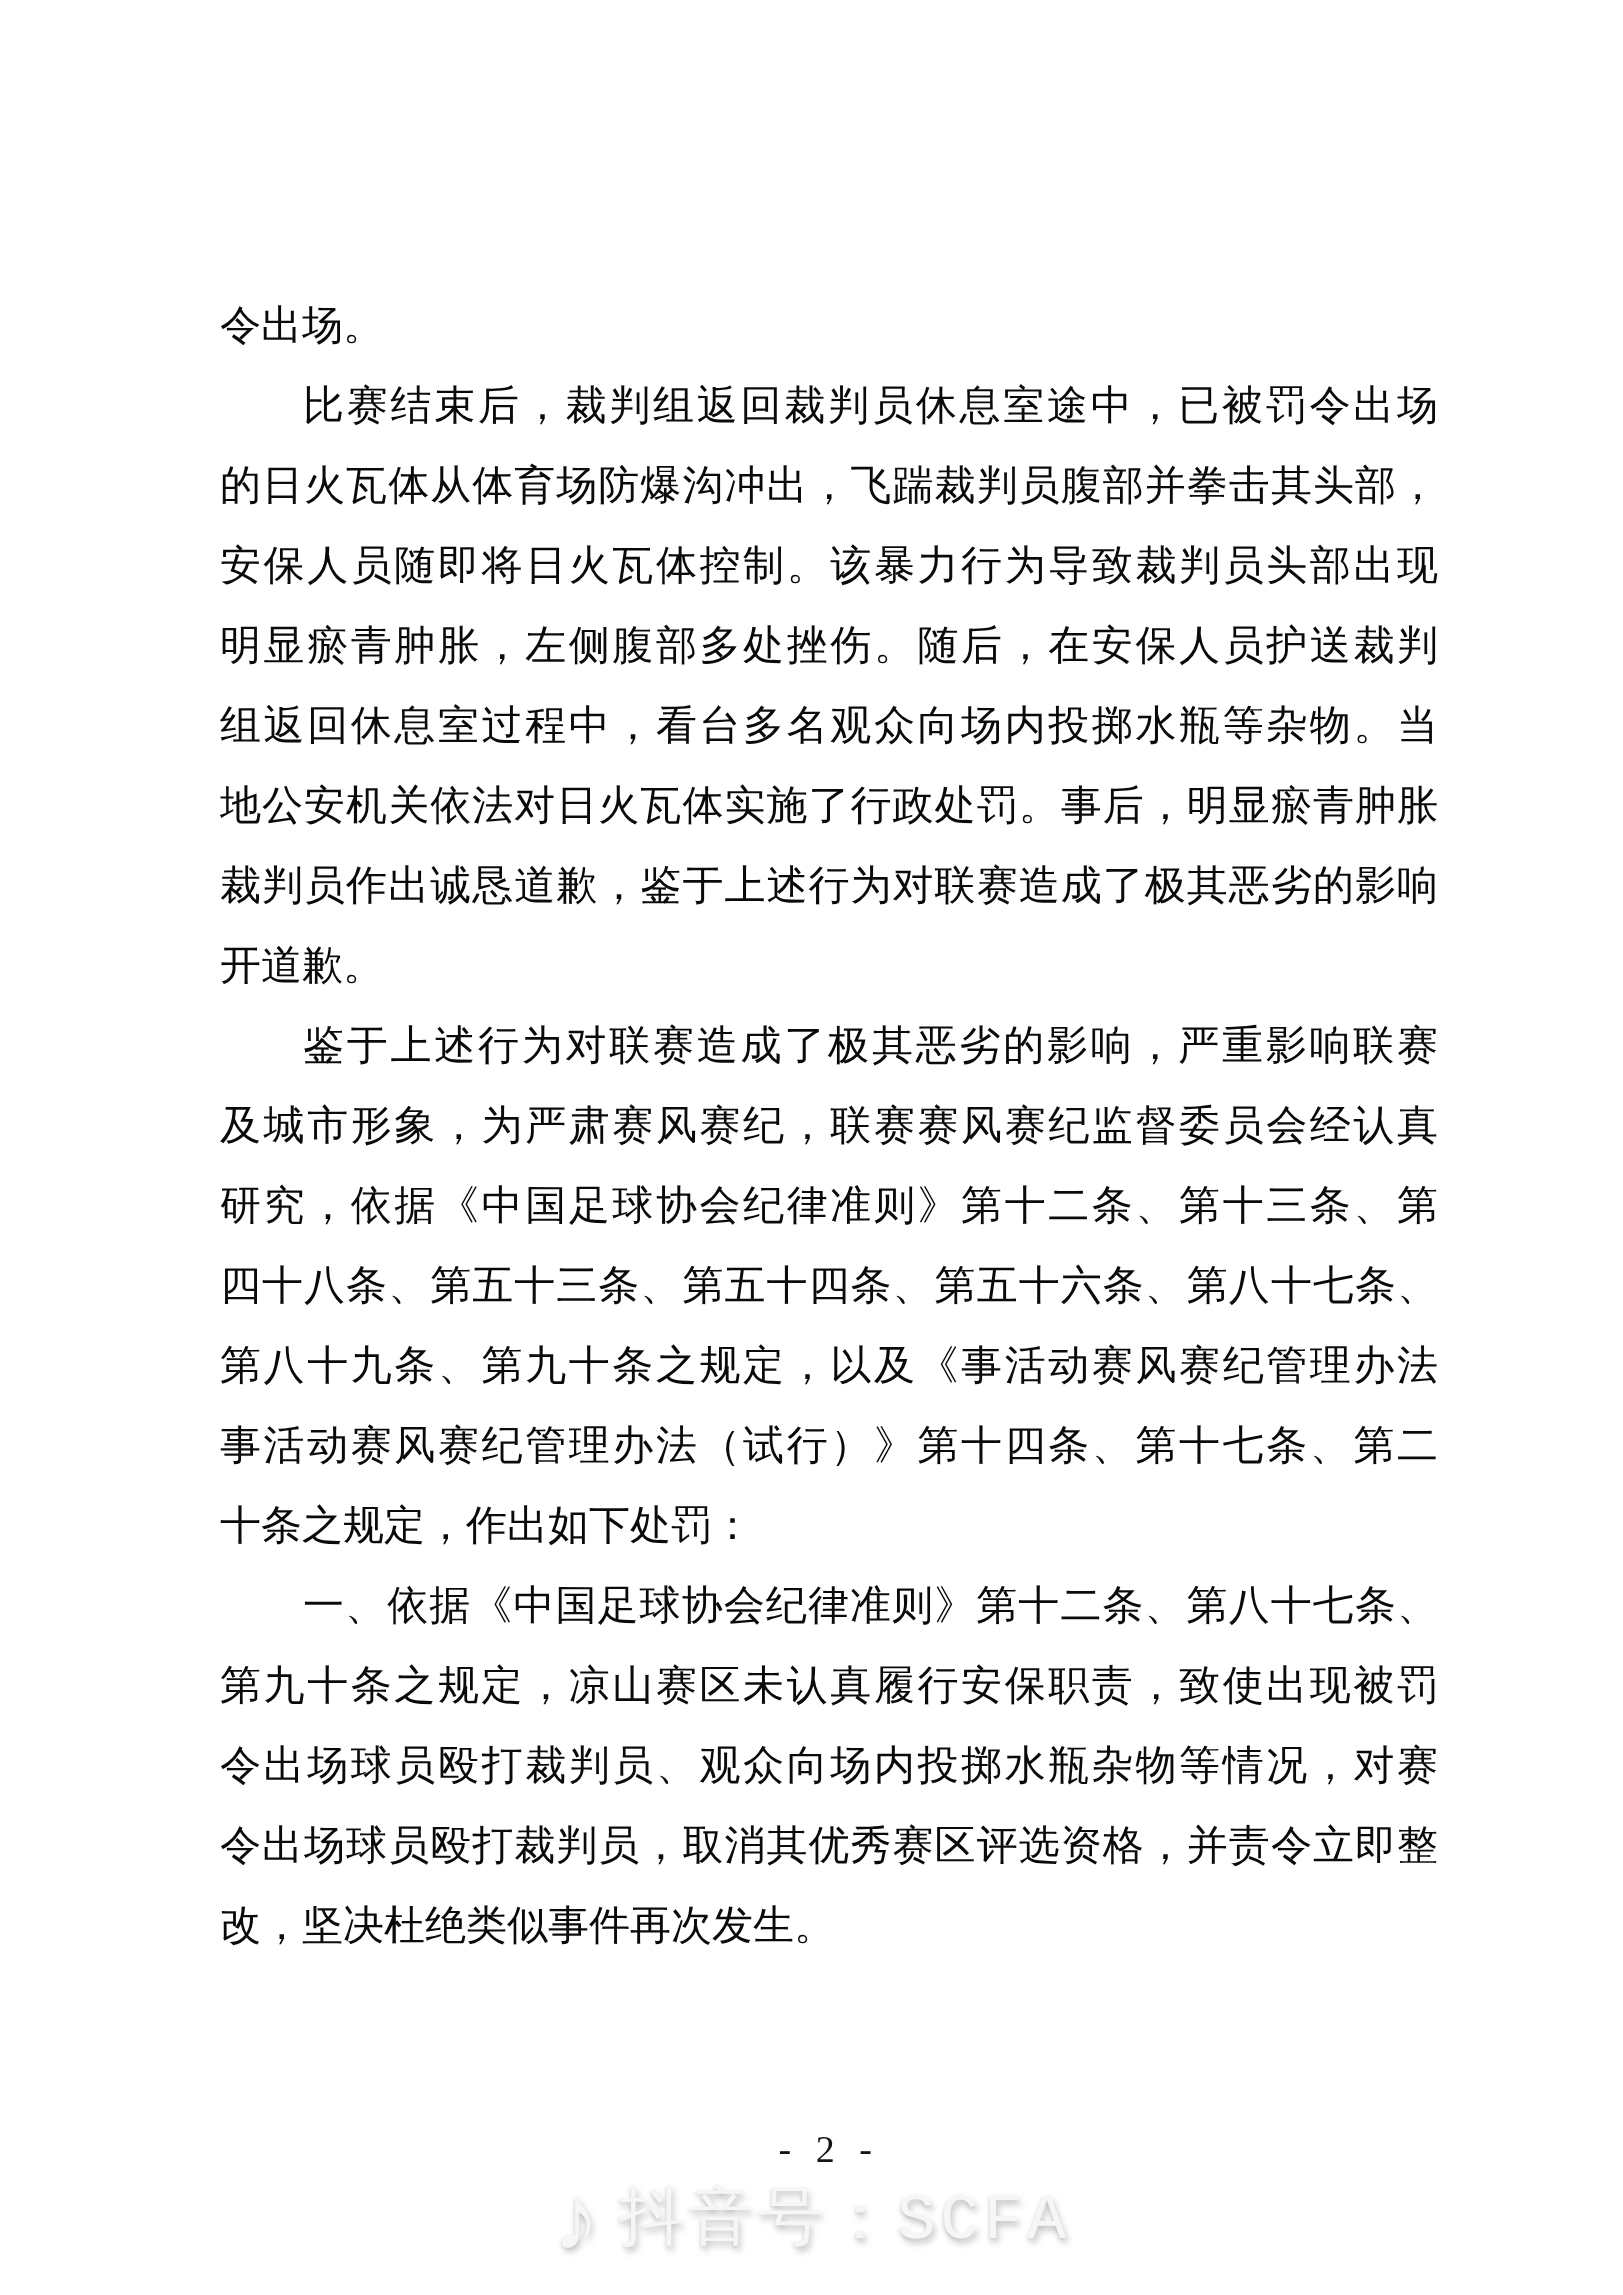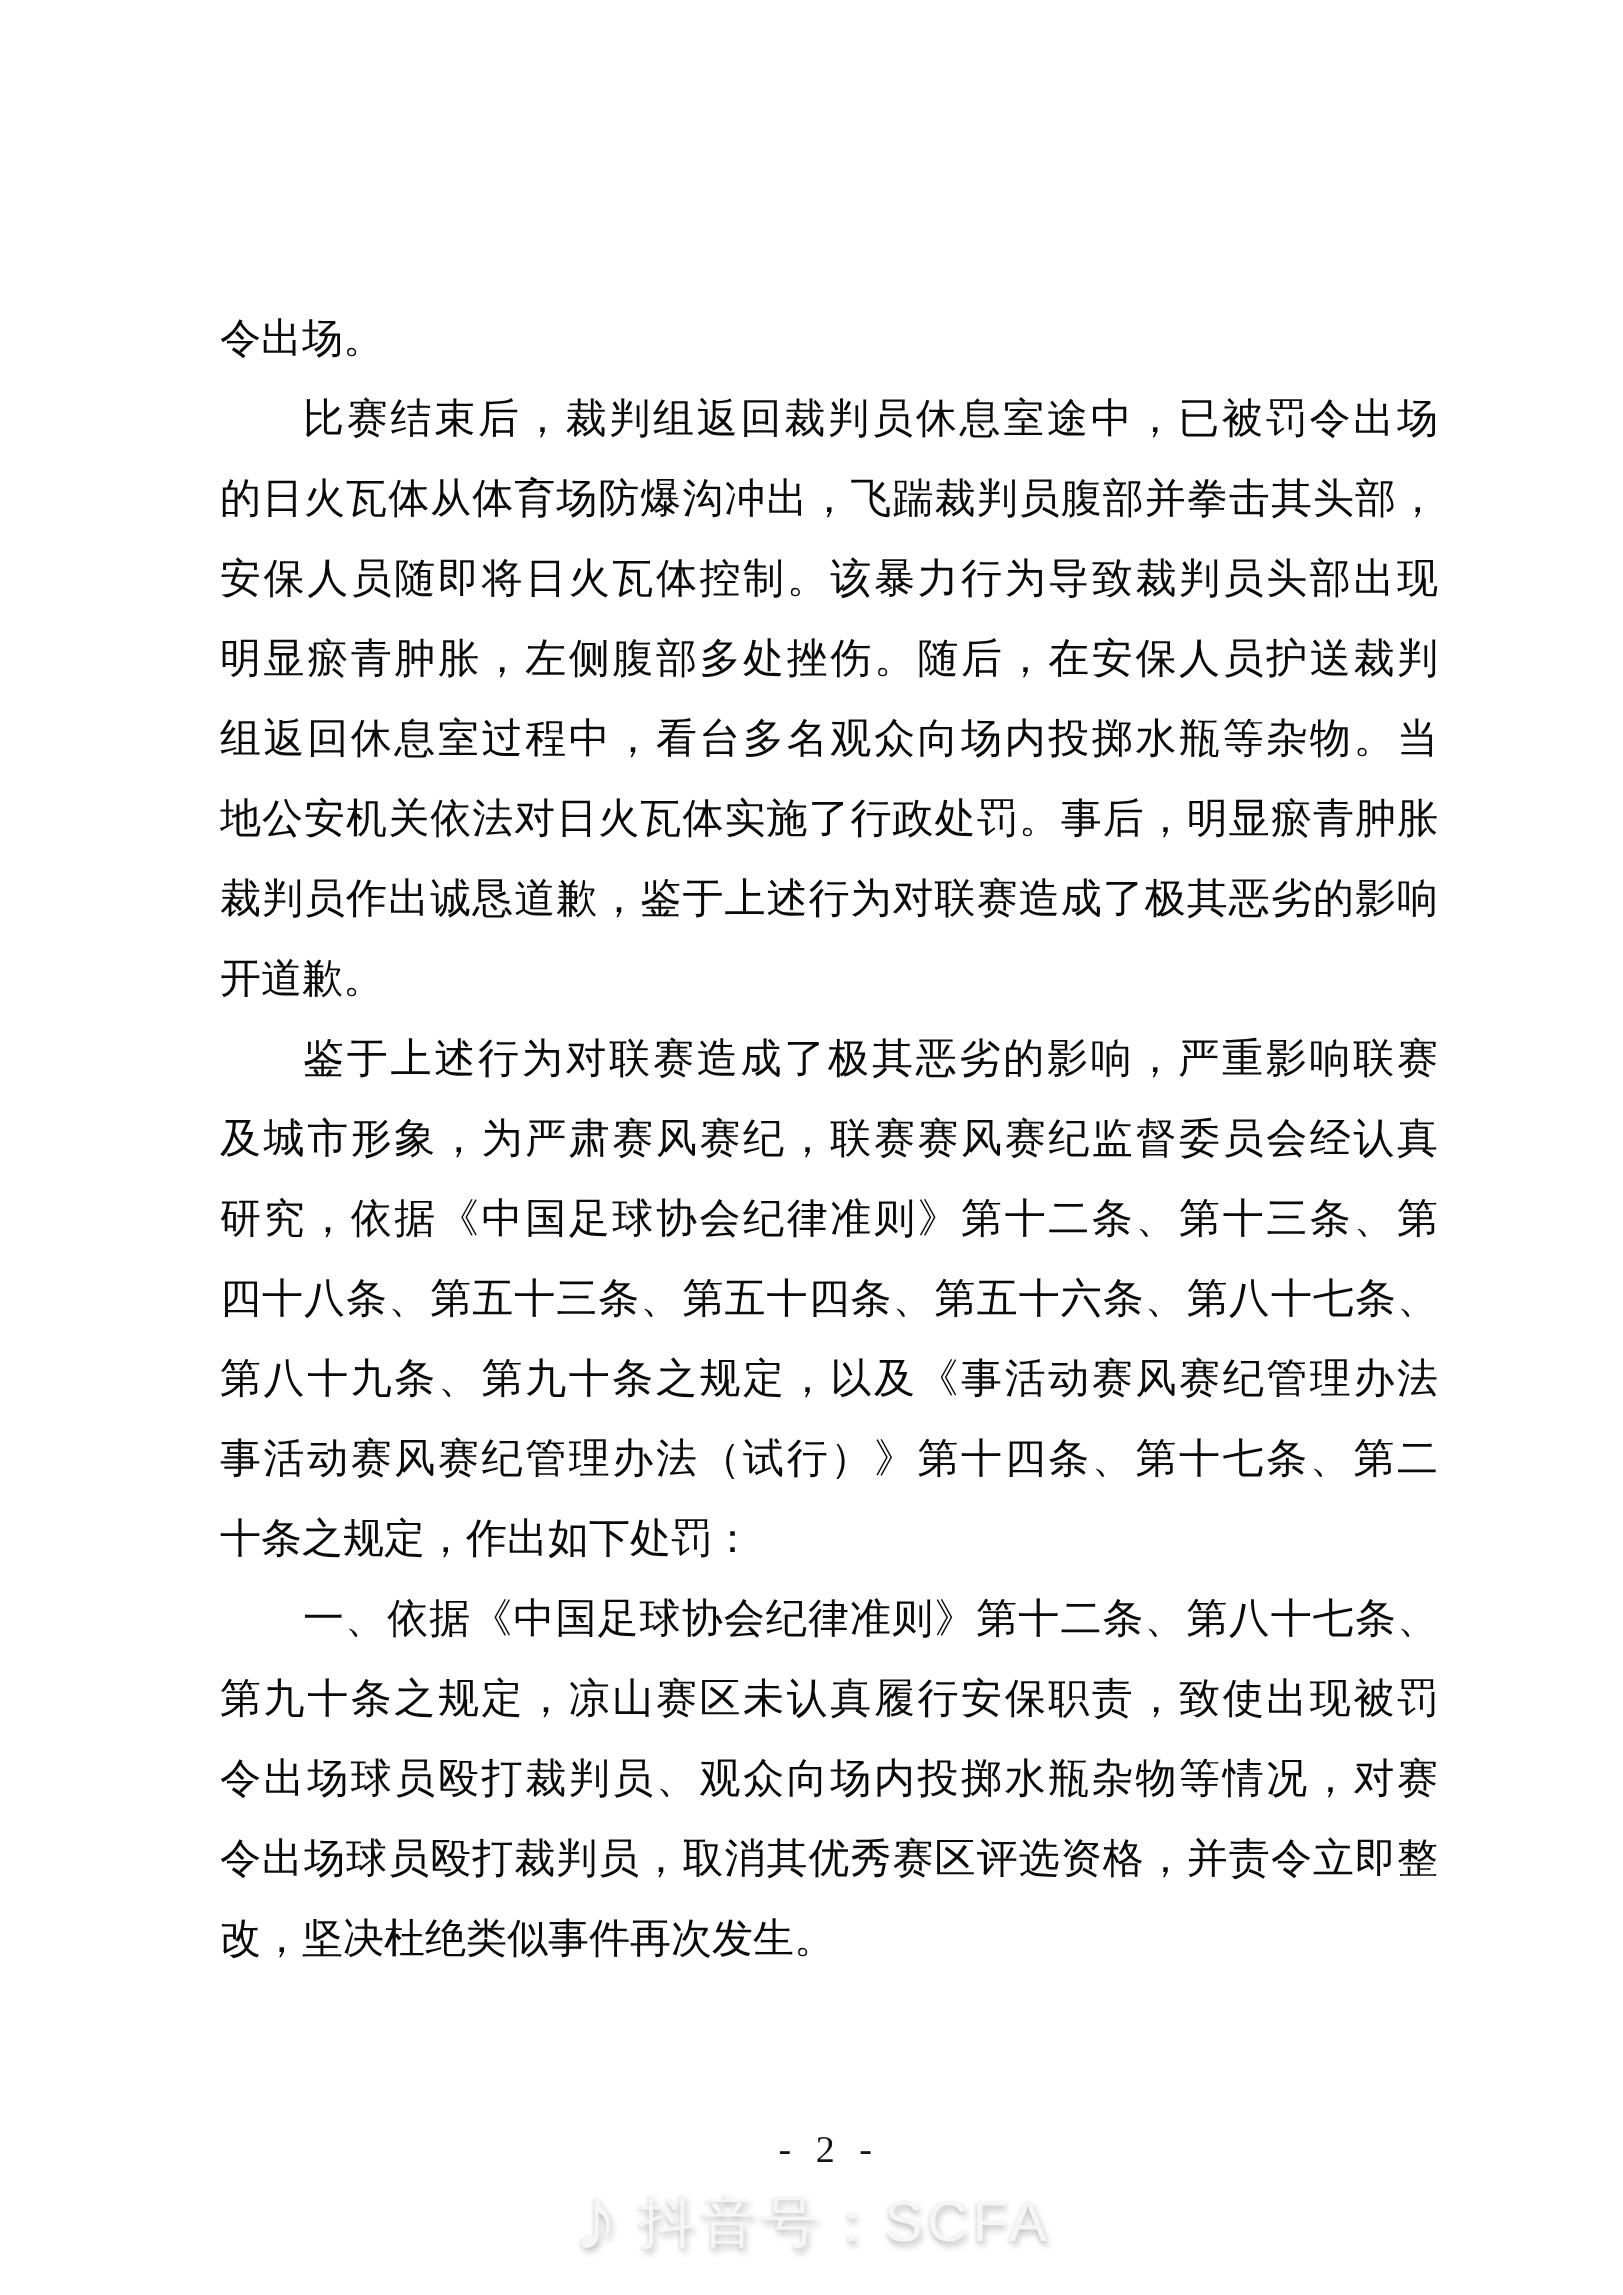--- a/index.html
+++ b/index.html
@@ -15,21 +15,21 @@
     font-family: "Liberation Serif", "DejaVu Serif", serif;
   }
   .page {
     position: absolute;
     inset: 0;
     background: #ffffff;
   }
   .content {
     position: absolute;
     left: 220px;
-    top: 298px;
+    top: 285px;
     width: 1218px;
   }
   .line {
     height: 80px;
     line-height: 80px;
     font-size: 41px;
     color: #0a0a0a;
     text-align: justify;
     text-align-last: justify;
     white-space: normal;
@@ -64,23 +64,23 @@
     text-shadow: 2.3px 4.5px 6.8px rgba(105,105,105,0.38), -1.5px 1.5px 3px rgba(140,140,140,0.18);
     user-select: none;
   }
   .wm-icon {
     font-size: 92px;
     font-weight: bold;
     line-height: 1;
     transform: translateY(-4.5px);
   }
   .wm-text {
-    font-size: 57px;
+    font-size: 65px;
     letter-spacing: 4.5px;
-    font-family: Liberation Sans, sans-serif;
+    font-family: Liberation Mono, monospace;
     line-height: 1;
   }
 </style>
 </head>
 <body>
 
 <div class="page">
 
   <div class="content" id="doc-lines">
       <div class="line para-end">令出场。</div>

